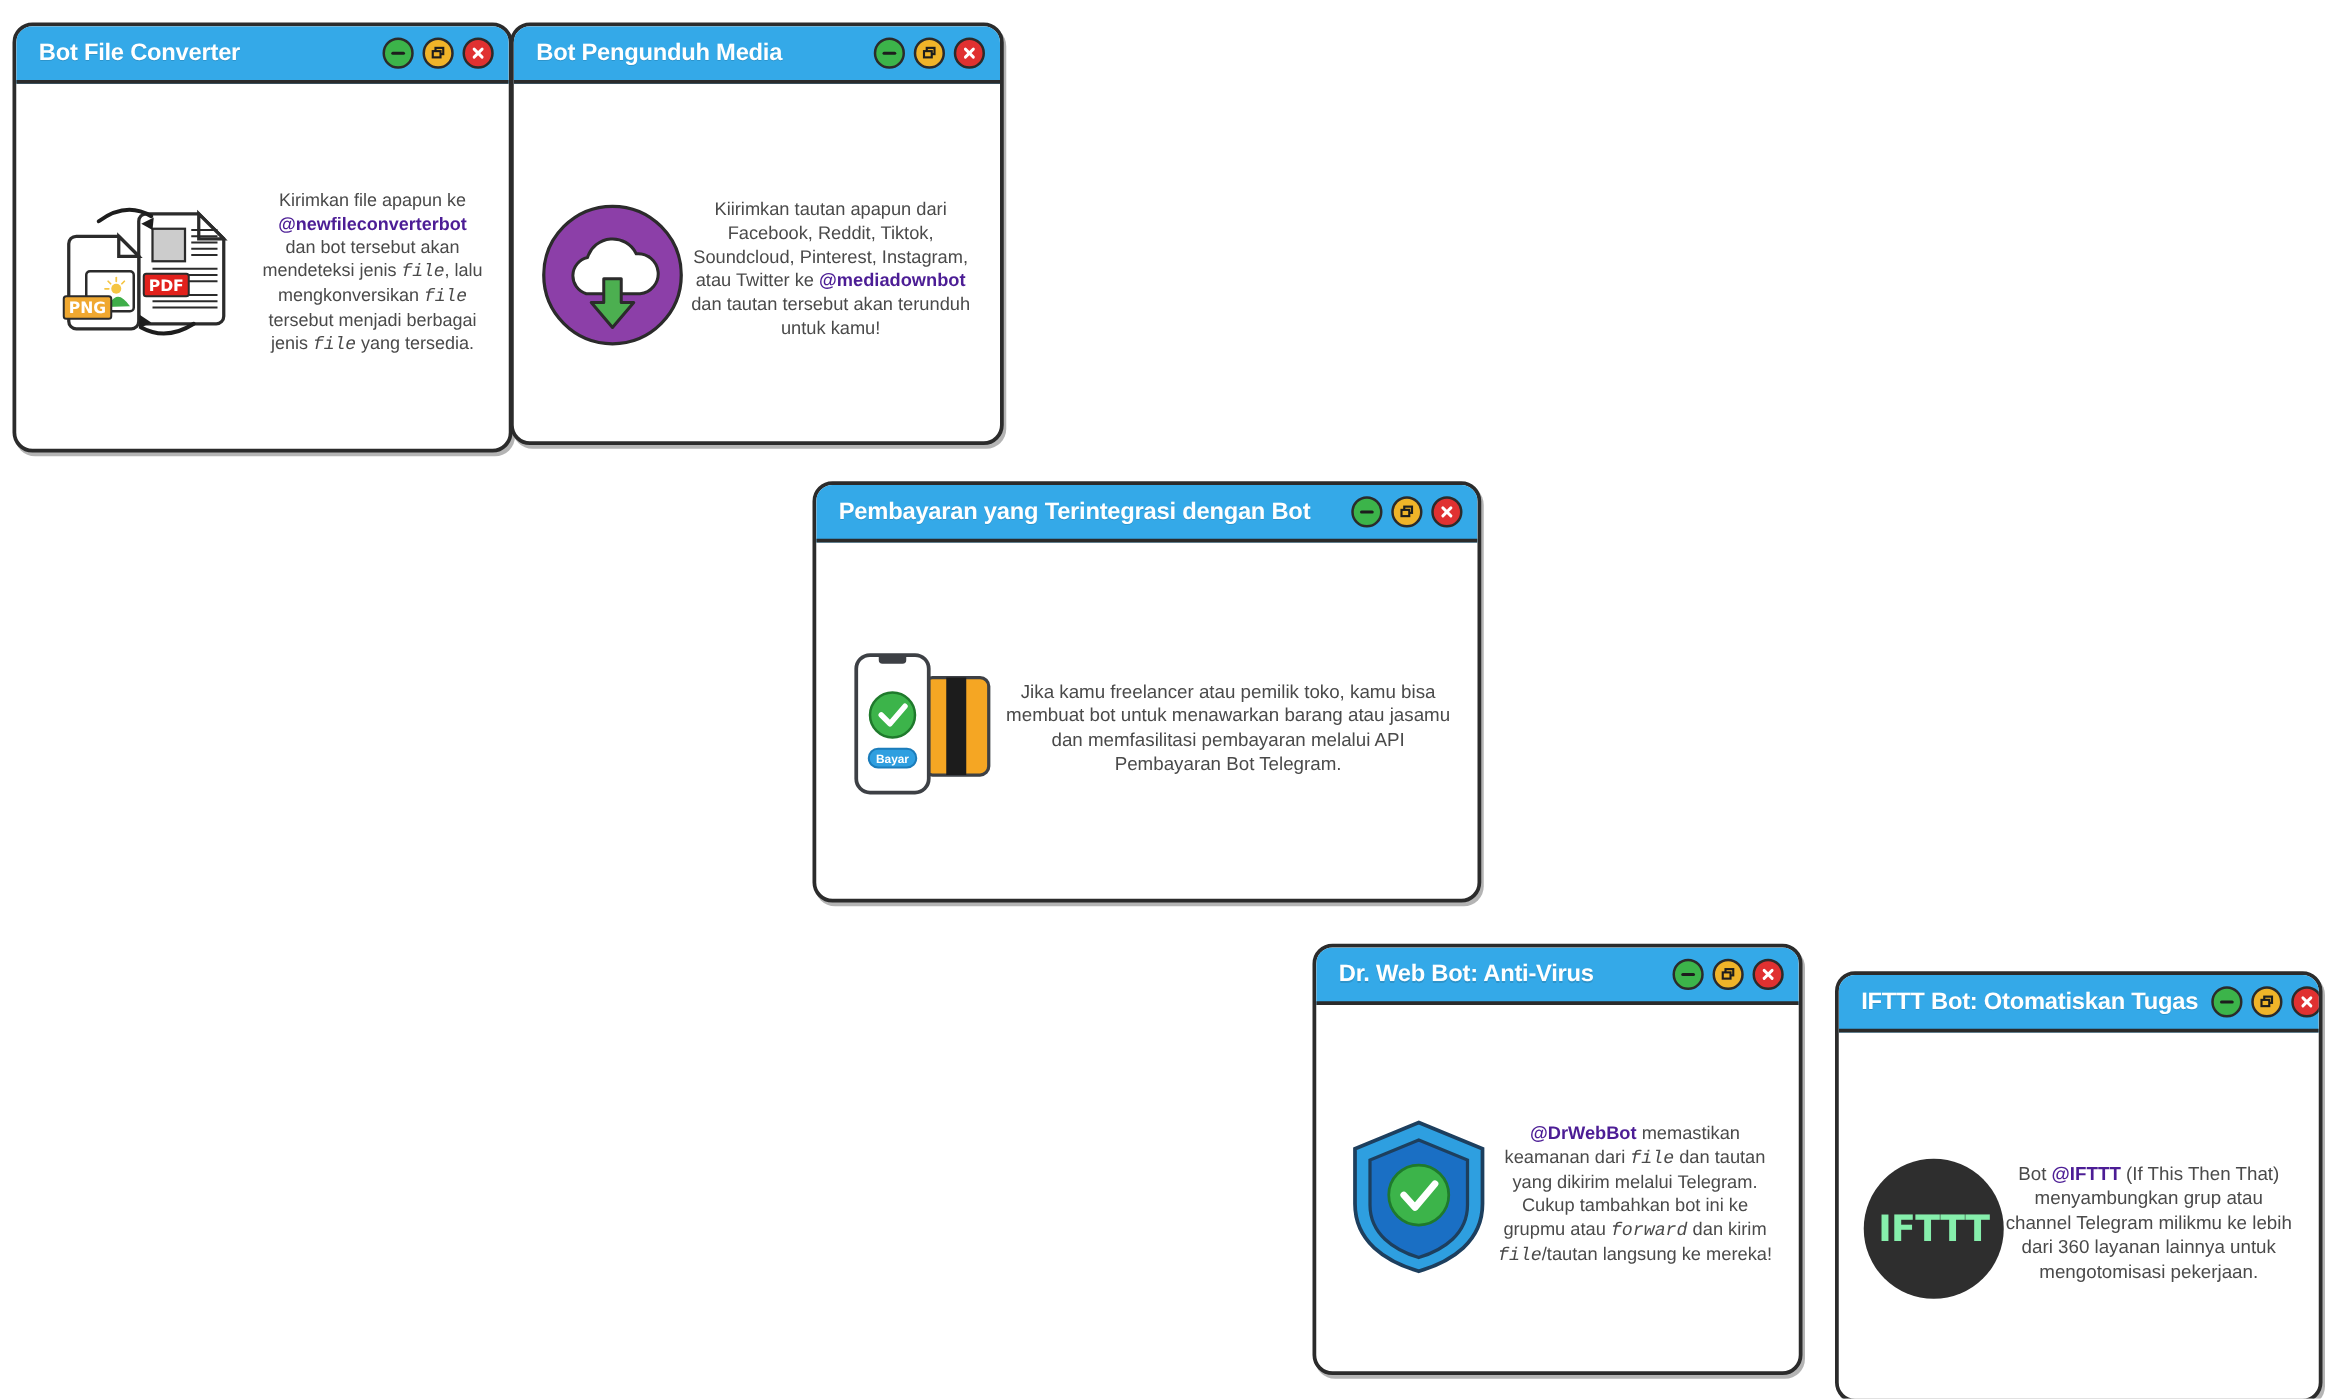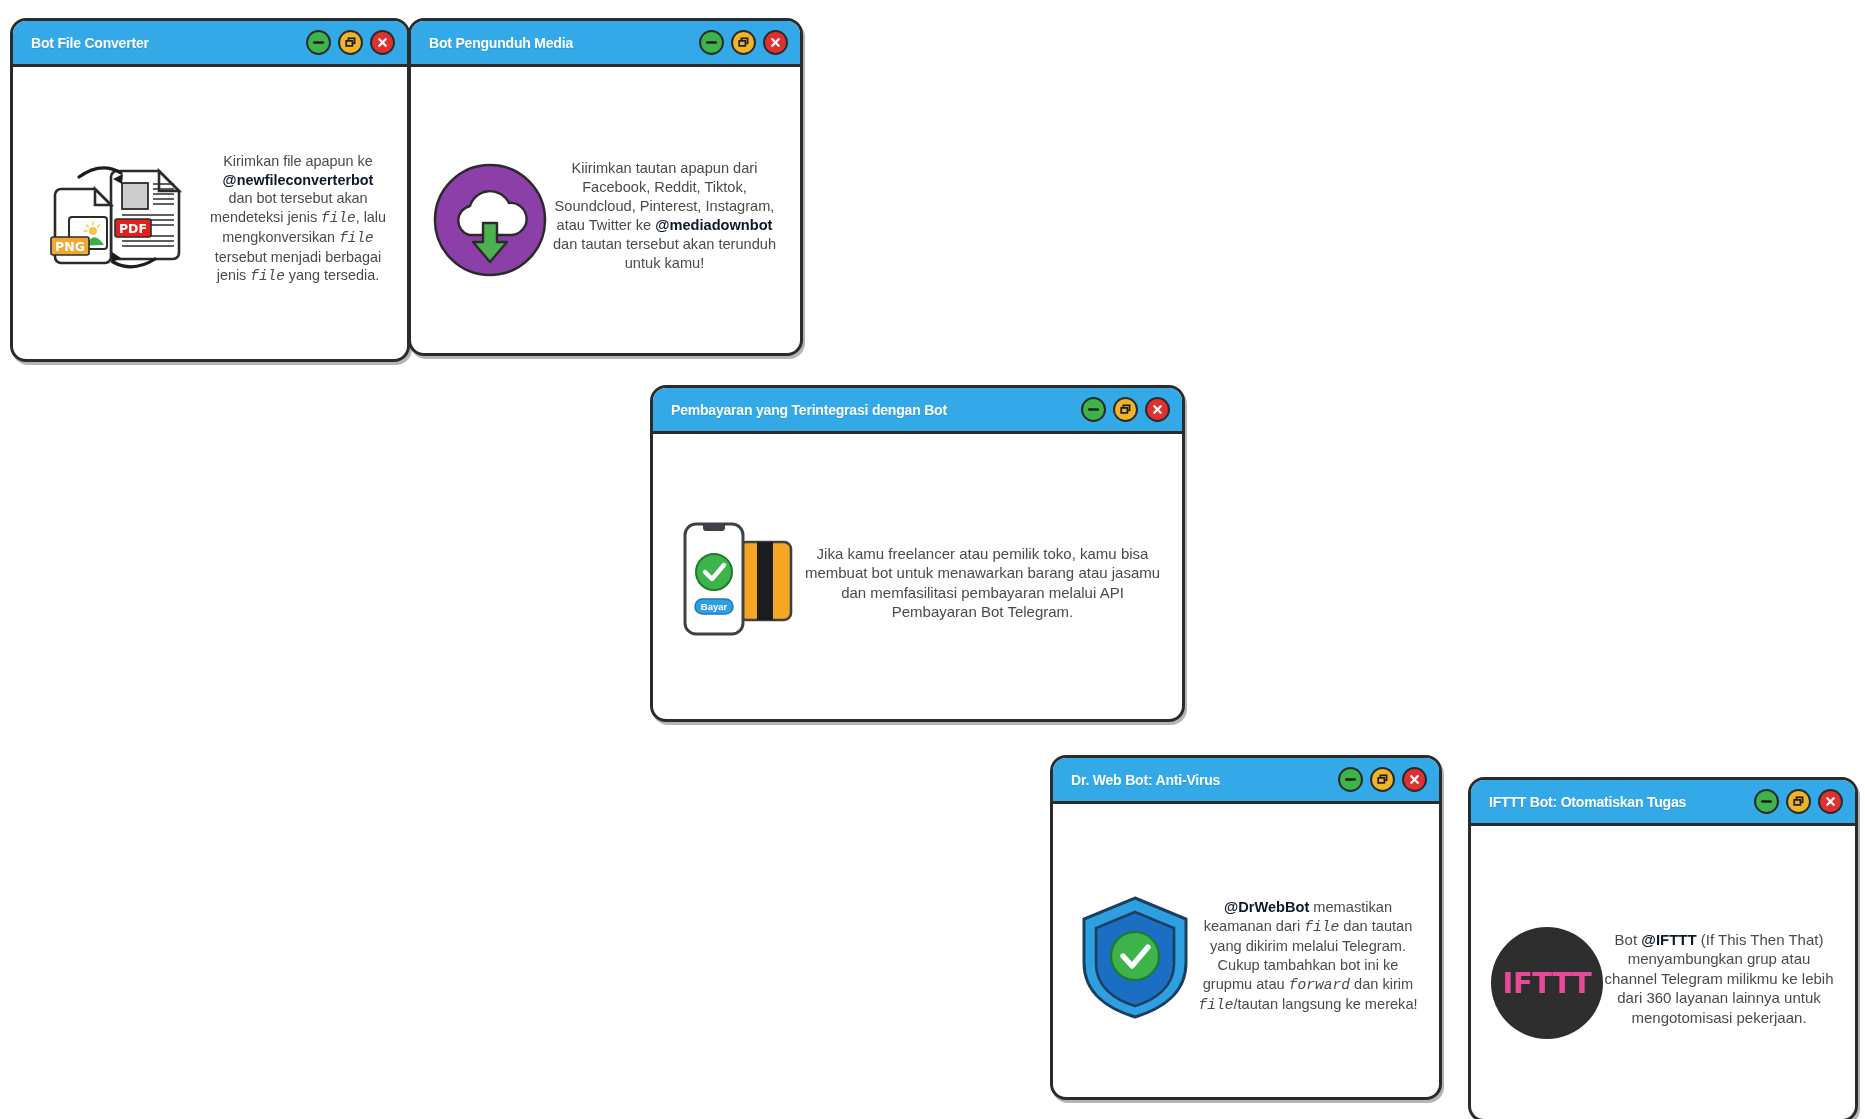--- a/index.html
+++ b/index.html
@@ -34,21 +34,21 @@
     height: 46px;
     flex: 0 0 46px;
     display: flex;
     align-items: center;
     justify-content: space-between;
     padding: 0 12px 0 18px;
     gap: 10px;
   }
   .title-text {
     color: #ffffff;
-    font-size: 14px;
+    font-size: 19px;
     font-weight: bold;
     letter-spacing: -0.2px;
     white-space: nowrap;
     text-shadow: 0 1px 0 rgba(0,0,0,0.12);
   }
   .controls { display: flex; align-items: center; gap: 7px; flex: 0 0 auto; }
   .ctl {
     width: 25px; height: 25px;
     border-radius: 50%;
     border: 2px solid #2b2b2b;
@@ -74,21 +74,21 @@
     justify-content: center;
   }
   .caption {
     margin-top: 14px;
     text-align: center;
     color: #4a4a4a;
     font-size: 14.6px;
     line-height: 1.30;
     max-width: 96%;
   }
-  .caption b { color: #0f172a; font-weight: bold; }
+  .caption b { color: #4c1d95; font-weight: bold; }
   .caption i { font-style: italic; font-family: Liberation Mono, monospace; }
 
   
   #card-converter { left: 10px;   top: 18px;  width: 400px; height: 344px; }
   #card-downloader{ left: 408px;  top: 18px;  width: 395px; height: 338px; }
   #card-payments  { left: 650px;  top: 385px; width: 535px; height: 337px; }
   #card-antivirus { left: 1050px; top: 755px; width: 392px; height: 345px; }
   #card-ifttt     { left: 1468px; top: 777px; width: 390px; height: 345px; }
 
   #card-converter  .caption { font-size: 14.4px; max-width: 360px; }
@@ -104,21 +104,21 @@
   .art-shield  { width: 124px; height: 128px; }
   .art-ifttt   { width: 112px; height: 112px; }
 
   .ifttt-circle {
     width: 112px; height: 112px;
     border-radius: 50%;
     background: #2e2e2e;
     display: flex; align-items: center; justify-content: center;
   }
   .ifttt-word {
-    color: #ec4899;
+    color: #86efac;
     font-family: "DejaVu Sans", sans-serif;
     font-weight: bold;
     font-size: 29px;
     letter-spacing: -0.5px;
   }
 </style>
 </head>
 <body>
 
 <div id="stage">

